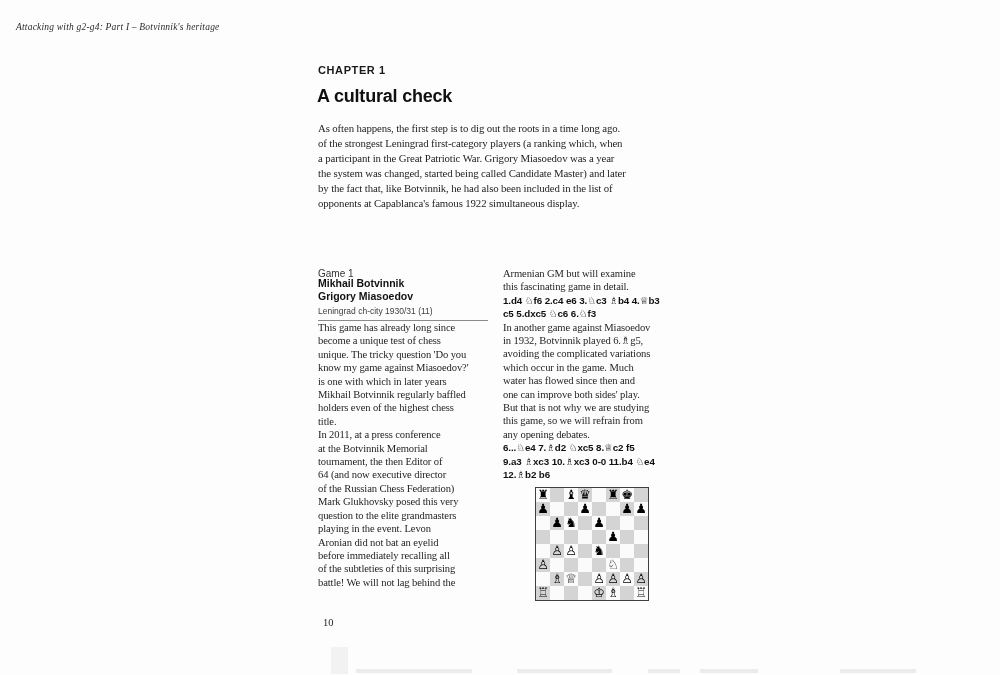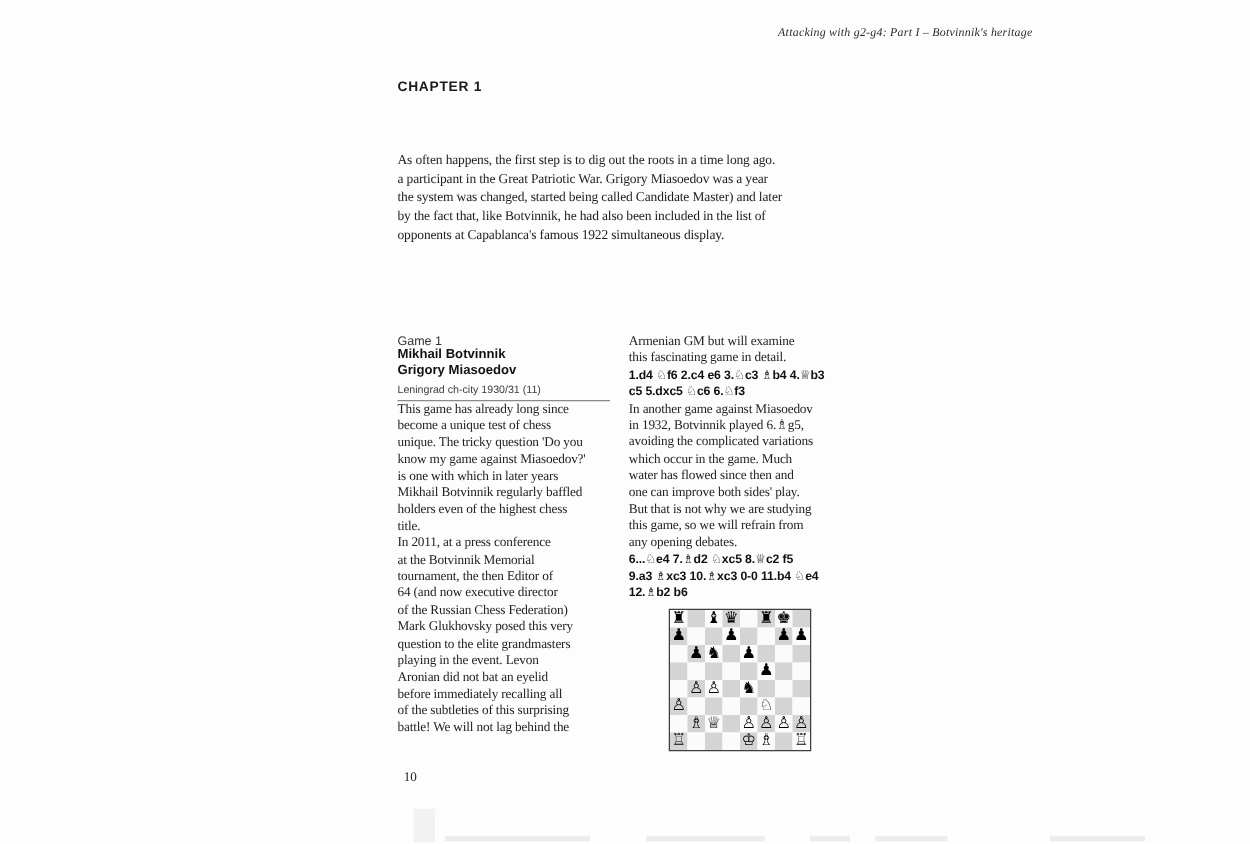--- a/index.html
+++ b/index.html
@@ -1,21 +1,21 @@
 <!DOCTYPE html>
 <html><head>
 <meta charset="utf-8">
 <style>
   html,body{margin:0;padding:0;}
   body{width:1000px;height:675px;position:relative;background:#ffffff;
        font-family:"Liberation Serif",serif;font-kerning:none;}
   .page{position:absolute;left:0;top:0;width:1000px;height:675px;background:#fdfdfd;overflow:hidden;}
 
-  .running-header{position:absolute;top:21px;left:0;width:826px;text-align:right;
-    font:italic 9.5px/12px "Liberation Serif",serif;color:#2a2a2a;letter-spacing:.2px;}
+  .running-header{position:absolute;top:21px;left:0;width:826px;text-align:left;
+    font:italic 9.5px/12px "Liberation Serif",serif;color:#2a2a2a;letter-spacing:.2px;padding-left:16px;}
 
   .chapter-label{position:absolute;top:64px;left:318px;
     font:700 11px/13px "Liberation Sans",sans-serif;color:#1a1a1a;letter-spacing:.6px;}
   .chapter-title{position:absolute;top:86px;left:317px;
     font:700 18px/21px "Liberation Sans",sans-serif;color:#101010;letter-spacing:-.2px;}
 
   .intro{position:absolute;top:121px;left:318px;width:365px;}
   .intro .tline{font:10.8px/15.1px "Liberation Serif","DejaVu Sans",serif;}
 
   .tline{font:10.6px/13.4px "Liberation Serif","DejaVu Sans",serif;color:#1e1e1e;
@@ -46,23 +46,25 @@
   .artifact{position:absolute;background:#ececec;}
 </style>
 </head>
 <body>
 
 <div class="page">
 
   <div class="running-header">Attacking with g2-g4: Part I – Botvinnik's heritage</div>
 
   <div class="chapter-label">CHAPTER 1</div>
+  <div class="chapter-title">A cultural check</div>
 
   <div class="intro" id="intro">
       <div class="tline">As often happens, the first step is to dig out the roots in a time long ago.</div>
+      <div class="tline">of the strongest Leningrad first-category players (a ranking which, when</div>
       <div class="tline">a participant in the Great Patriotic War. Grigory Miasoedov was a year</div>
       <div class="tline">the system was changed, started being called Candidate Master) and later</div>
       <div class="tline">by the fact that, like Botvinnik, he had also been included in the list of</div>
       <div class="tline">opponents at Capablanca's famous 1922 simultaneous display.</div>
     </div>
 
   <div class="col-left">
     <div class="game-label">Game 1</div>
     <div class="player-w">Mikhail Botvinnik</div>
     <div class="player-b">Grigory Miasoedov</div>

